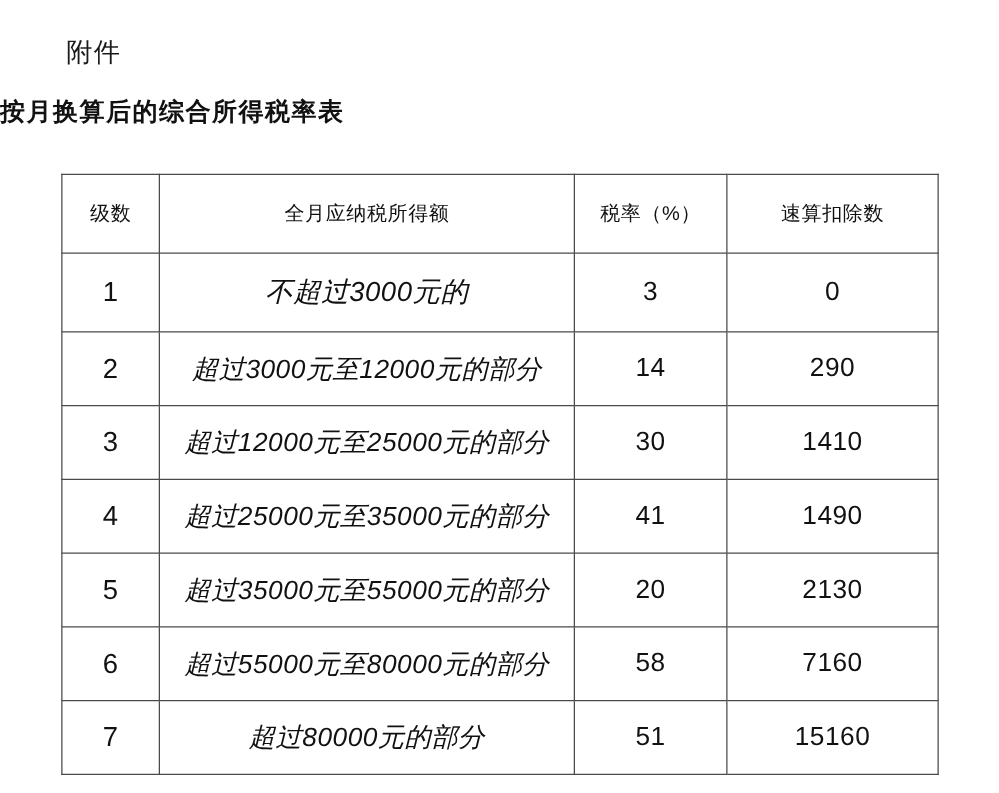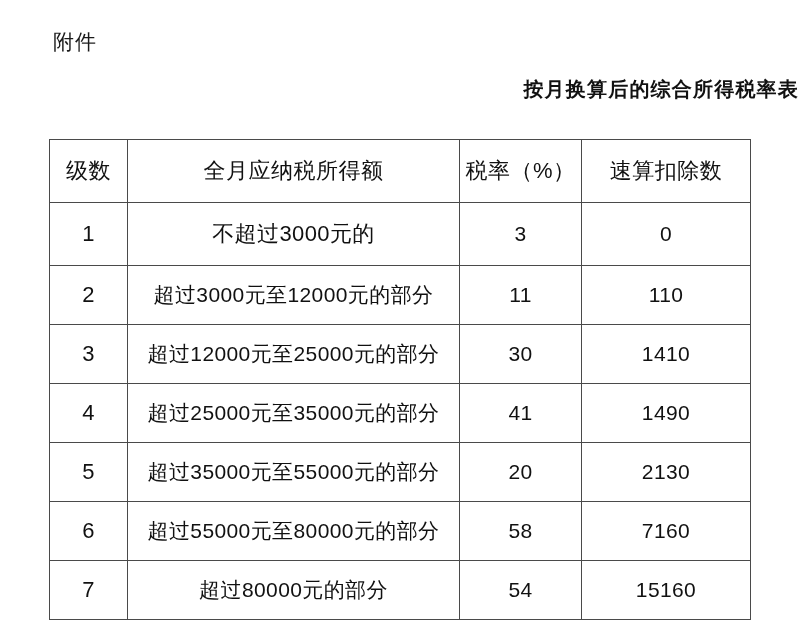--- a/index.html
+++ b/index.html
@@ -28,21 +28,21 @@
     font-family: "Liberation Sans", "DejaVu Sans", sans-serif;
     font-weight: 400;
     letter-spacing: 1px;
     color: #1a1a1a;
   }
   .doc-title {
     position: absolute;
     left: 0;
     top: 76px;
     width: 799px;
-    text-align: right;
+    text-align: left;
     font-size: 20px;
     font-family: "Liberation Sans", "DejaVu Sans", sans-serif;
     font-weight: 700;
     letter-spacing: 1.2px;
     color: #111111;
   }
   table.tax-table {
     position: absolute;
     left: 49px;
     top: 139px;
@@ -53,38 +53,39 @@
   table.tax-table td, table.tax-table th {
     border: 1px solid #4a4a4a;
     text-align: center;
     vertical-align: middle;
     font-weight: 400;
     color: #111111;
     padding: 0;
   }
   thead th {
     height: 62px;
-    font-size: 22px;
+    font-size: 16px;
     font-family: "Liberation Sans", "DejaVu Sans", sans-serif;
     letter-spacing: 0.5px;
   }
   tbody td {
     height: 58px;
     font-size: 21px;
     font-family: "Liberation Sans", "DejaVu Sans", sans-serif;
     letter-spacing: 0.4px;
   }
   tbody tr:first-child td {
     height: 62px;
   }
   tbody td.level-cell {
     font-size: 22px;
   }
   tbody td.bracket-cell {
     font-size: 21px;
+    font-style: italic;
   }
   tbody tr:first-child td.bracket-cell {
     font-size: 22px;
   }
   tbody td.rate-cell, tbody td.deduct-cell {
     font-size: 21px;
   }
   col.c-level { width: 78px; }
   col.c-bracket { width: 332px; }
   col.c-rate { width: 122px; }
@@ -117,22 +118,22 @@
     <tbody>
       <tr>
         <td class="level-cell">1</td>
         <td class="bracket-cell">不超过3000元的</td>
         <td class="rate-cell">3</td>
         <td class="deduct-cell">0</td>
       </tr>
       <tr>
         <td class="level-cell">2</td>
         <td class="bracket-cell">超过3000元至12000元的部分</td>
-        <td class="rate-cell">11</td>
-        <td class="deduct-cell">110</td>
+        <td class="rate-cell">14</td>
+        <td class="deduct-cell">290</td>
       </tr>
       <tr>
         <td class="level-cell">3</td>
         <td class="bracket-cell">超过12000元至25000元的部分</td>
         <td class="rate-cell">30</td>
         <td class="deduct-cell">1410</td>
       </tr>
       <tr>
         <td class="level-cell">4</td>
         <td class="bracket-cell">超过25000元至35000元的部分</td>
@@ -147,19 +148,19 @@
       </tr>
       <tr>
         <td class="level-cell">6</td>
         <td class="bracket-cell">超过55000元至80000元的部分</td>
         <td class="rate-cell">58</td>
         <td class="deduct-cell">7160</td>
       </tr>
       <tr>
         <td class="level-cell">7</td>
         <td class="bracket-cell">超过80000元的部分</td>
-        <td class="rate-cell">54</td>
+        <td class="rate-cell">51</td>
         <td class="deduct-cell">15160</td>
       </tr>
     </tbody>
   </table>
 
 </div>
 
 </body></html>

